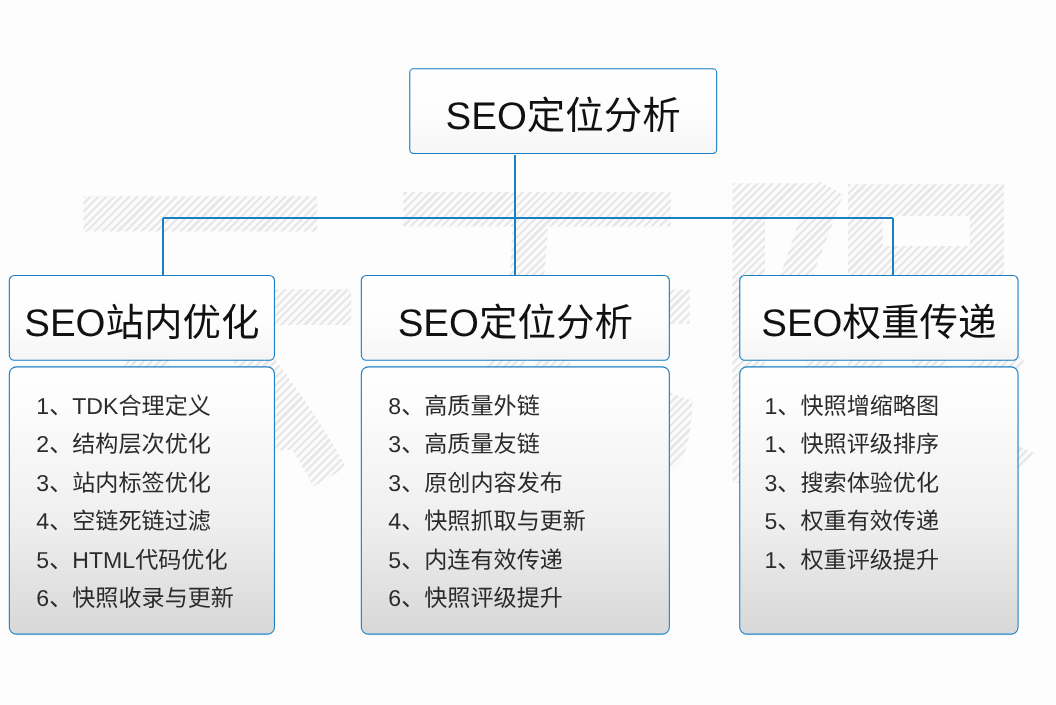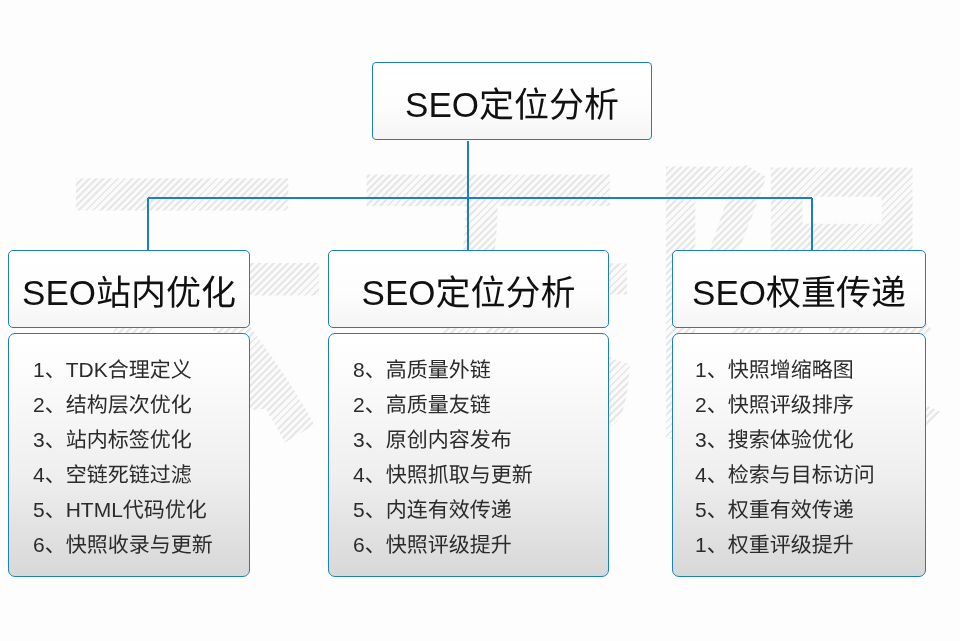--- a/index.html
+++ b/index.html
@@ -160,38 +160,37 @@
     </div>
   </div>
 
   <div class="column" id="col-1">
     <div class="head-box">
       <span class="title">SEO定位分析</span>
     </div>
     <div class="body-box">
       <ol>
         <li>8、高质量外链</li>
-        <li>2、高质量友链</li>
+        <li>3、高质量友链</li>
         <li>3、原创内容发布</li>
         <li>4、快照抓取与更新</li>
         <li>5、内连有效传递</li>
         <li>6、快照评级提升</li>
       </ol>
     </div>
   </div>
 
   <div class="column" id="col-2">
     <div class="head-box">
       <span class="title">SEO权重传递</span>
     </div>
     <div class="body-box">
       <ol>
         <li>1、快照增缩略图</li>
-        <li>2、快照评级排序</li>
+        <li>1、快照评级排序</li>
         <li>3、搜索体验优化</li>
-        <li>4、检索与目标访问</li>
         <li>5、权重有效传递</li>
         <li>1、权重评级提升</li>
       </ol>
     </div>
   </div>
 
 </div>
 
 </body></html>

